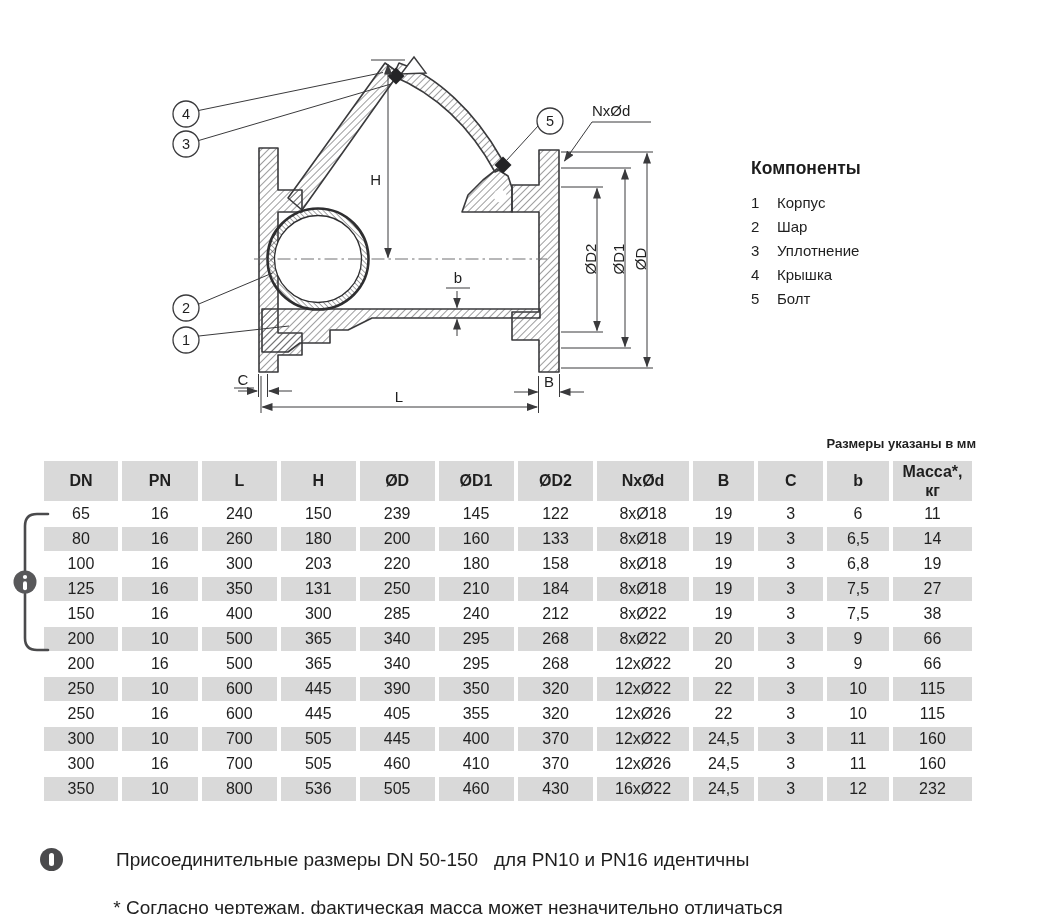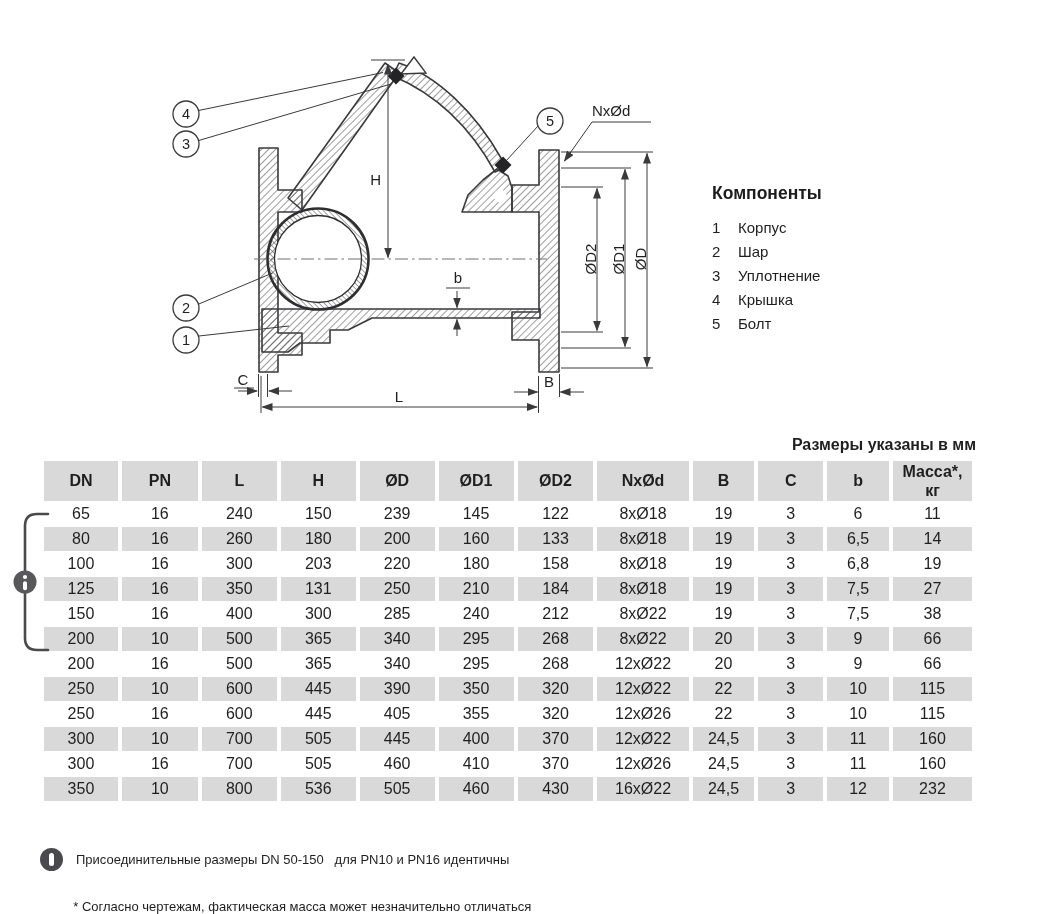--- a/index.html
+++ b/index.html
@@ -3,48 +3,48 @@
 <meta charset="utf-8">
 <style>
   html,body{margin:0;padding:0;background:#fff;}
   .page{position:relative;width:1038px;height:914px;background:#fff;overflow:hidden;
         font-family:"Liberation Sans",sans-serif;color:#1f1f1f;}
 
   
   .drawing-svg{position:absolute;left:150px;top:40px;}
 
   
-  .components{position:absolute;left:712px;top:158px;width:260px;margin-top:25px;}
+  .components{position:absolute;left:751px;top:158px;width:260px;}
   .components-title{font-size:17.5px;font-weight:bold;margin-bottom:16px;color:#1c1c1c;}
   .component-row{display:flex;margin-bottom:9px;font-size:15px;line-height:15px;}
   .component-num{width:26px;flex:0 0 26px;}
   .component-label{flex:1;}
 
   
   .units-note{position:absolute;left:40px;top:436px;width:936px;text-align:right;
-              font-size:16px;font-weight:bold;}
+              font-size:13px;font-weight:bold;}
 
   
   .dim-table{position:absolute;left:40px;top:460px;width:936px;
              border-collapse:separate;border-spacing:4px 1px;table-layout:fixed;
              font-size:16px;}
   .dim-table th{background:#d9d9d9;font-weight:bold;height:40px;vertical-align:middle;
                 text-align:center;white-space:pre-line;line-height:1.2;padding:0;}
   .dim-table td{text-align:center;height:24px;padding:0;vertical-align:middle;}
   .dim-table tbody tr:nth-child(even) td{background:#d9d9d9;}
 
   
   .bracket-svg{position:absolute;left:6px;top:507px;}
 
   
   .note1{position:absolute;left:40px;top:848px;display:flex;align-items:center;}
   .info-badge{width:23px;height:23px;border-radius:50%;background:#4a4a4c;flex:0 0 23px;
               display:flex;align-items:center;justify-content:center;margin-right:13px;}
   .info-badge .bar{display:block;width:4.5px;height:13px;border-radius:2.5px;background:#fff;}
-  .note-text{font-size:13px;white-space:pre-wrap;}
+  .note-text{font-size:19px;white-space:pre-wrap;margin-left:40px;}
   .note2{position:absolute;left:56px;top:879px;font-size:15.5px;white-space:pre-wrap;}
 </style>
 </head>
 <body>
 
 <div class="page">
 
   <svg class="drawing-svg" width="520" height="385" viewBox="150 40 520 385">
     <defs>
       <pattern id="hatch" patternUnits="userSpaceOnUse" width="5" height="5" patternTransform="rotate(45)">

